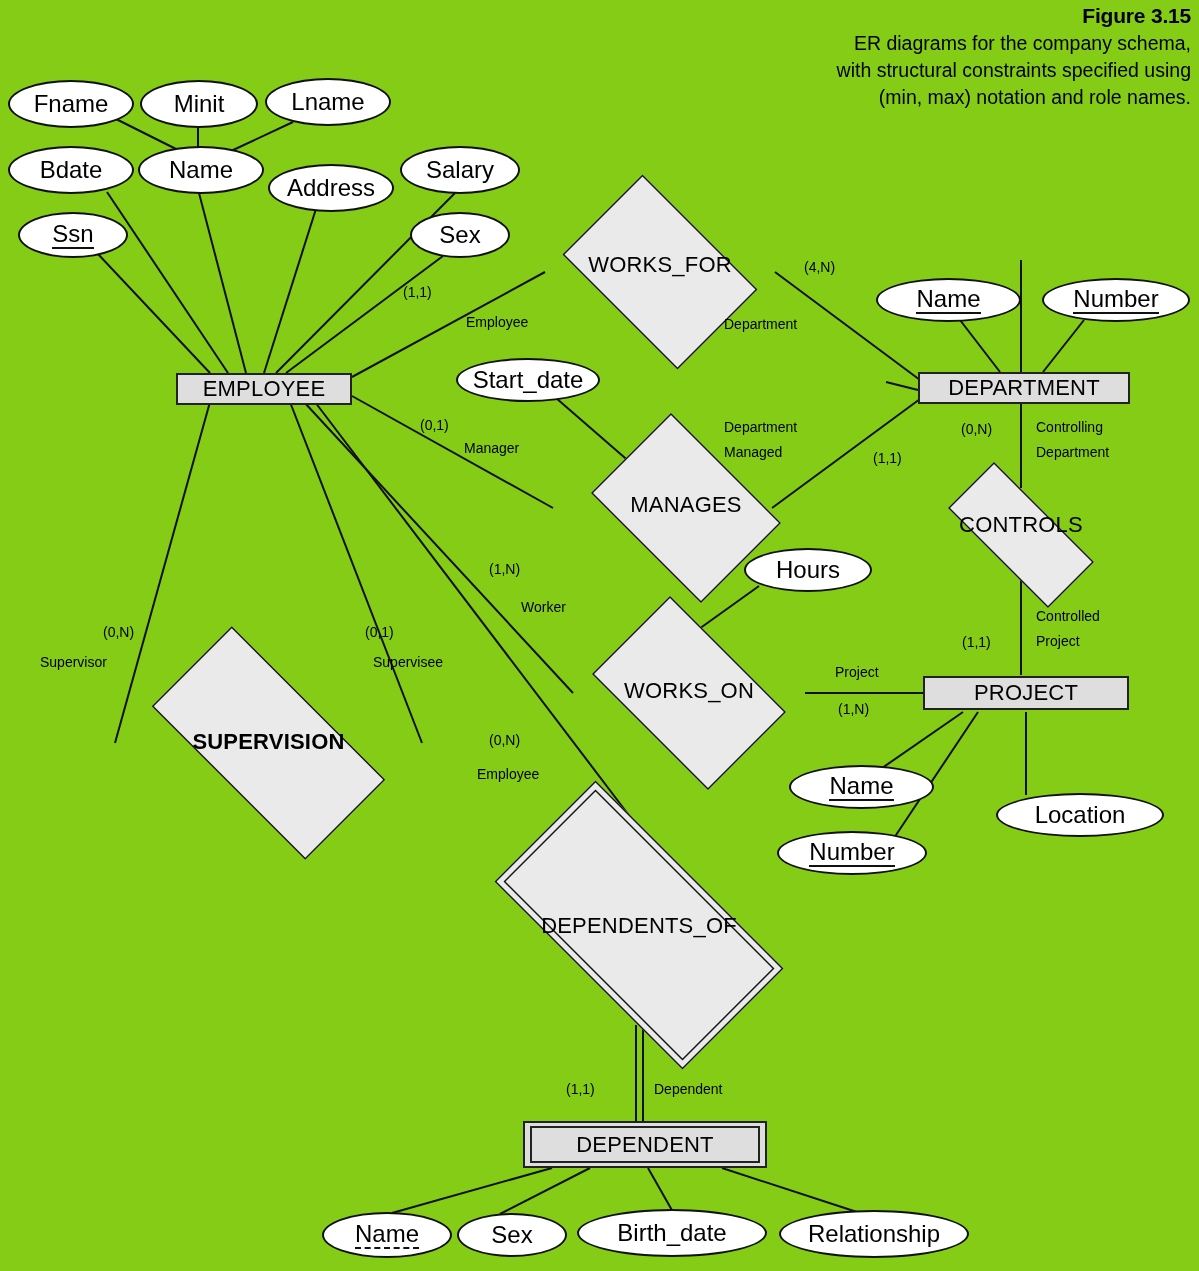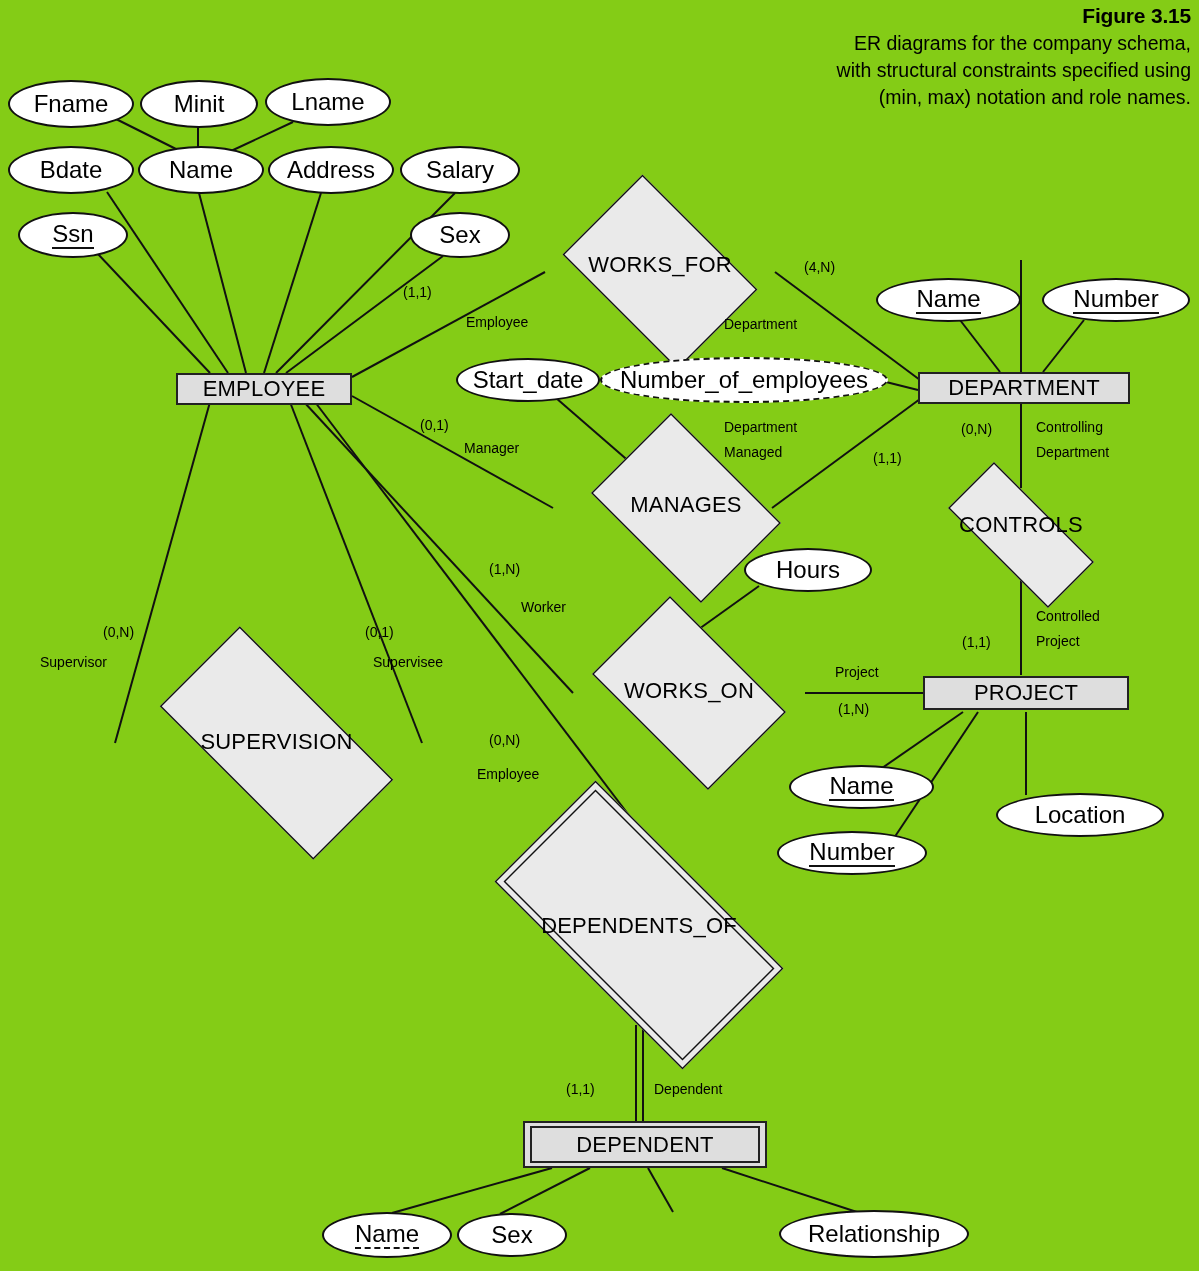--- a/index.html
+++ b/index.html
@@ -227,21 +227,21 @@
   </div>
 
   <div class="node attr" style="left:8px; top:146px; width:126px; height:48px;">
     <span class="txt">Bdate</span>
   </div>
 
   <div class="node attr" style="left:138px; top:146px; width:126px; height:48px;">
     <span class="txt">Name</span>
   </div>
 
-  <div class="node attr" style="left:268px; top:146px; width:126px; height:48px;">
+  <div class="node attr" style="left:268px; top:164px; width:126px; height:48px;">
     <span class="txt">Address</span>
   </div>
 
   <div class="node attr" style="left:400px; top:146px; width:120px; height:48px;">
     <span class="txt">Salary</span>
   </div>
 
   <div class="node attr key" style="left:18px; top:212px; width:110px; height:46px;">
     <span class="txt">Ssn</span>
   </div>
@@ -262,23 +262,20 @@
   <div class="tlabel" style="left:403px; top:280px;">(1,1)</div>
   <div class="tlabel" style="left:466px; top:310px;">Employee</div>
 
   <div class="tlabel" style="left:804px; top:255px;">(4,N)</div>
   <div class="tlabel" style="left:724px; top:312px;">Department</div>
 
   <div class="node attr" style="left:456px; top:358px; width:144px; height:44px;">
     <span class="txt">Start_date</span>
   </div>
 
-  <div class="node attr derived" style="left:600px; top:357px; width:288px; height:46px;">
-    <span class="txt">Number_of_employees</span>
-  </div>
 
   <div class="node rel" style="left:576px; top:428px; width:220px; height:160px;">
     <div class="dia"></div>
     <span class="lbl" style="position:absolute; left:0; right:0; top:64px;">MANAGES</span>
   </div>
 
   <div class="tlabel" style="left:420px; top:413px;">(0,1)</div>
   <div class="tlabel" style="left:464px; top:436px;">Manager</div>
 
   <div class="tlabel" style="left:873px; top:446px;">(1,1)</div>
@@ -310,21 +307,21 @@
   <div class="tlabel" style="left:962px; top:630px;">(1,1)</div>
   <div class="tlabel" style="left:1036px; top:604px;">Controlled
 Project</div>
 
   <div class="tlabel" style="left:103px; top:620px;">(0,N)</div>
   <div class="tlabel" style="left:40px; top:650px;">Supervisor</div>
 
   <div class="tlabel" style="left:365px; top:620px;">(0,1)</div>
   <div class="tlabel" style="left:373px; top:650px;">Supervisee</div>
 
-  <div class="node rel" style="left:123px; top:663px; width:307px; height:160px;">
+  <div class="node rel" style="left:115px; top:663px; width:307px; height:160px;font-weight:bold;">
     <div class="dia"></div>
     <span class="lbl" style="position:absolute; left:0; right:0; top:66px;">SUPERVISION</span>
   </div>
 
   <div class="node attr" style="left:744px; top:548px; width:128px; height:44px;">
     <span class="txt">Hours</span>
   </div>
 
   <div class="node rel" style="left:573px; top:615px; width:232px; height:156px;">
     <div class="dia"></div>
@@ -372,18 +369,21 @@
   </div>
 
   <div class="node attr partial" style="left:322px; top:1212px; width:130px; height:46px;">
     <span class="txt">Name</span>
   </div>
 
   <div class="node attr" style="left:457px; top:1213px; width:110px; height:44px;">
     <span class="txt">Sex</span>
   </div>
 
+  <div class="node attr" style="left:577px; top:1209px; width:190px; height:48px;">
+    <span class="txt">Birth_date</span>
+  </div>
 
   <div class="node attr" style="left:779px; top:1210px; width:190px; height:48px;">
     <span class="txt">Relationship</span>
   </div>
 
 </div>
 
 </body></html>

